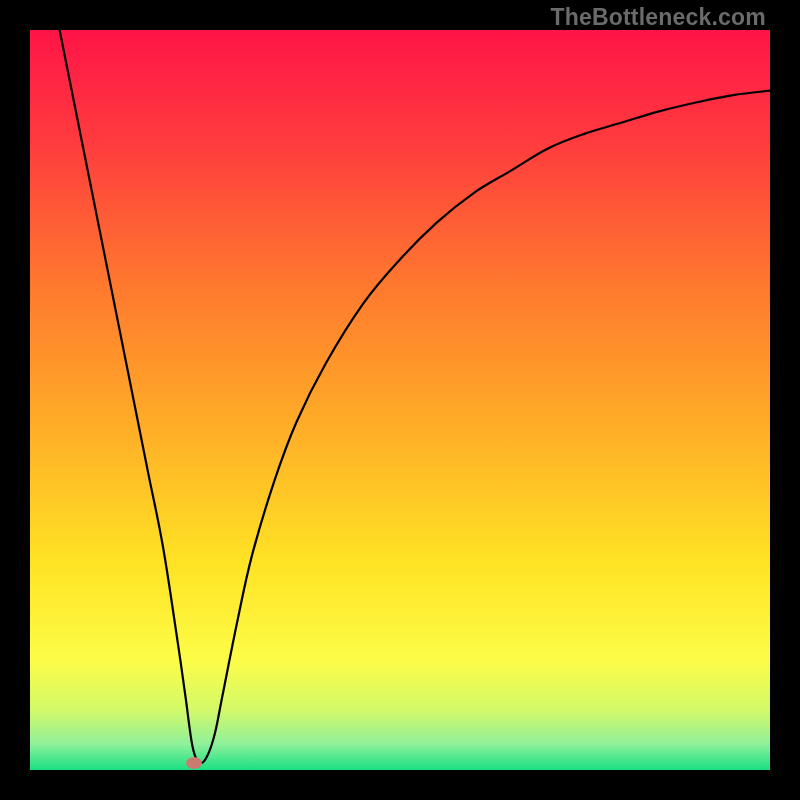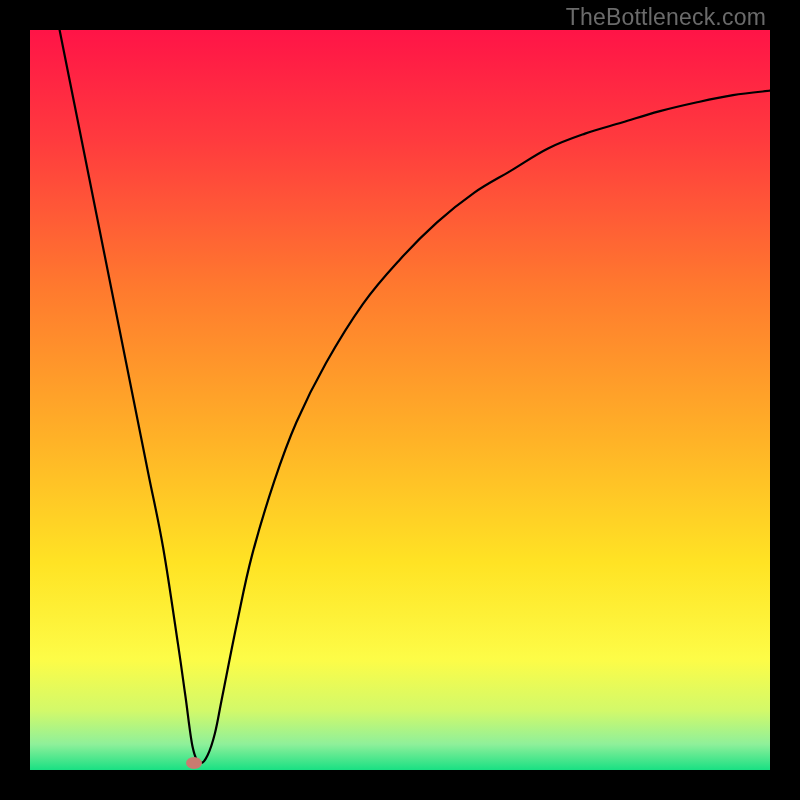--- a/index.html
+++ b/index.html
@@ -25,21 +25,21 @@
     top: 0;
     width: 740px;
     height: 740px;
   }
   .watermark {
     position: absolute;
     top: 4px;
     right: 34px;
     color: #6b6b6b;
     font-size: 23px;
-    font-weight: 400;
+    font-weight: 700;
     letter-spacing: 0.2px;
     user-select: none;
   }
   .marker {
     position: absolute;
     width: 16px;
     height: 12px;
     border-radius: 50%;
     background: #c97b70;
     transform: translate(-50%, -50%);

